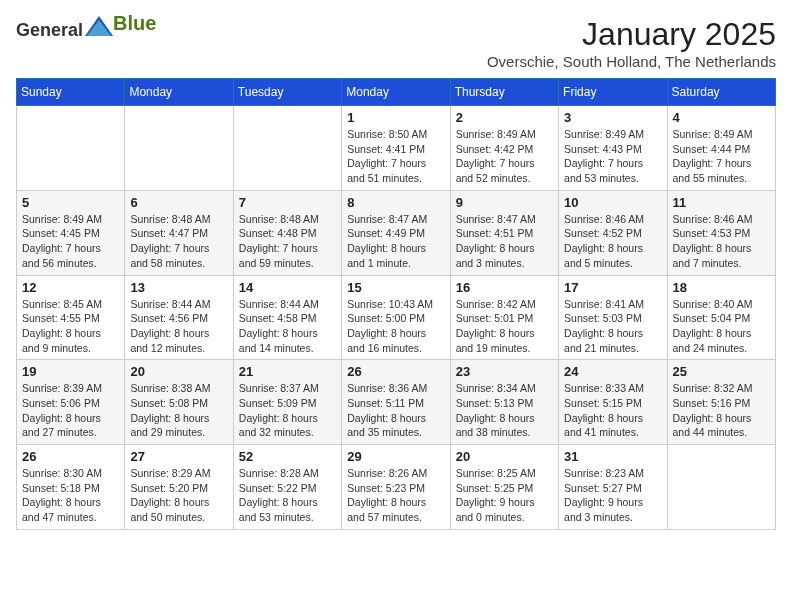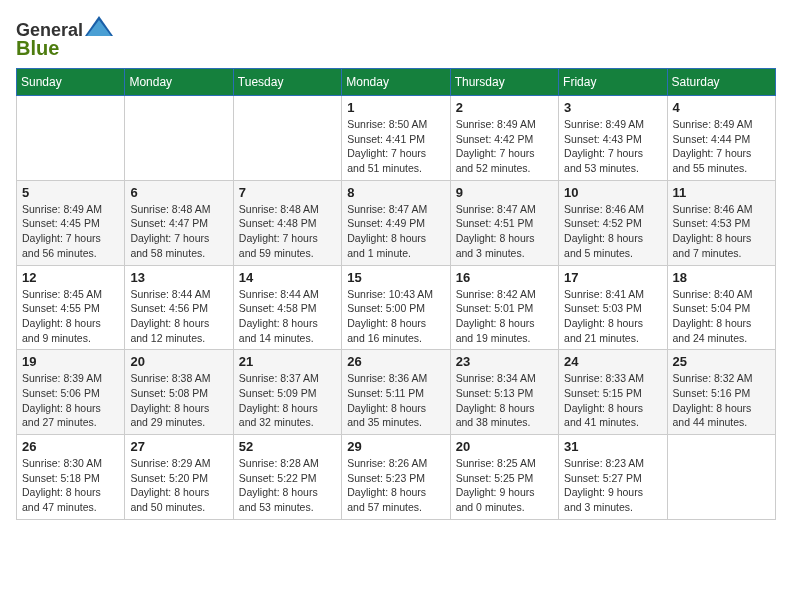--- a/index.html
+++ b/index.html
@@ -11,21 +11,21 @@
       padding: 16px;
     }
     .header {
       display: flex;
       align-items: flex-start;
       justify-content: space-between;
       margin-bottom: 8px;
     }
     .logo {
       display: flex;
-      flex-direction: column;
+      flex-direction: row;
       align-items: flex-start;
     }
     .logo-text {
       display: flex;
       align-items: baseline;
     }
     .logo-general {
       font-size: 18px;
       font-weight: bold;
       color: #333;
@@ -51,21 +51,21 @@
     .location-title {
       font-size: 15px;
       color: #444;
     }
     .calendar {
       width: 100%;
       border-collapse: collapse;
       font-size: 11px;
     }
     .calendar th {
-      background: #15803d;
+      background: #1d4ed8;
       color: #fff;
       padding: 6px 4px;
       text-align: left;
       font-size: 12px;
       font-weight: normal;
       border: 1px solid #2a6db5;
     }
     .calendar td {
       border: 1px solid #ccc;
       vertical-align: top;
@@ -100,20 +100,24 @@
   <div class="logo">
     <div class="logo-text">
       <span class="logo-general">General</span>
       <svg class="logo-icon" viewBox="0 0 28 20">
         <polygon points="14,0 28,20 0,20" fill="#1a5fa8"></polygon>
         <polygon points="14,4 26,20 2,20" fill="#4a9fd4"></polygon>
       </svg>
     </div>
     <span class="logo-blue" style="font-size:20px; margin-top:-4px;">Blue</span>
   </div>
+  <div class="title-block">
+    <div class="month-title">January 2025</div>
+    <div class="location-title">Overschie, South Holland, The Netherlands</div>
+  </div>
 </div>
 
 <table class="calendar">
   <thead>
     <tr>
     <th>Sunday</th>
         <th>Monday</th>
         <th>Tuesday</th>
         <th>Monday</th>
         <th>Thursday</th>

